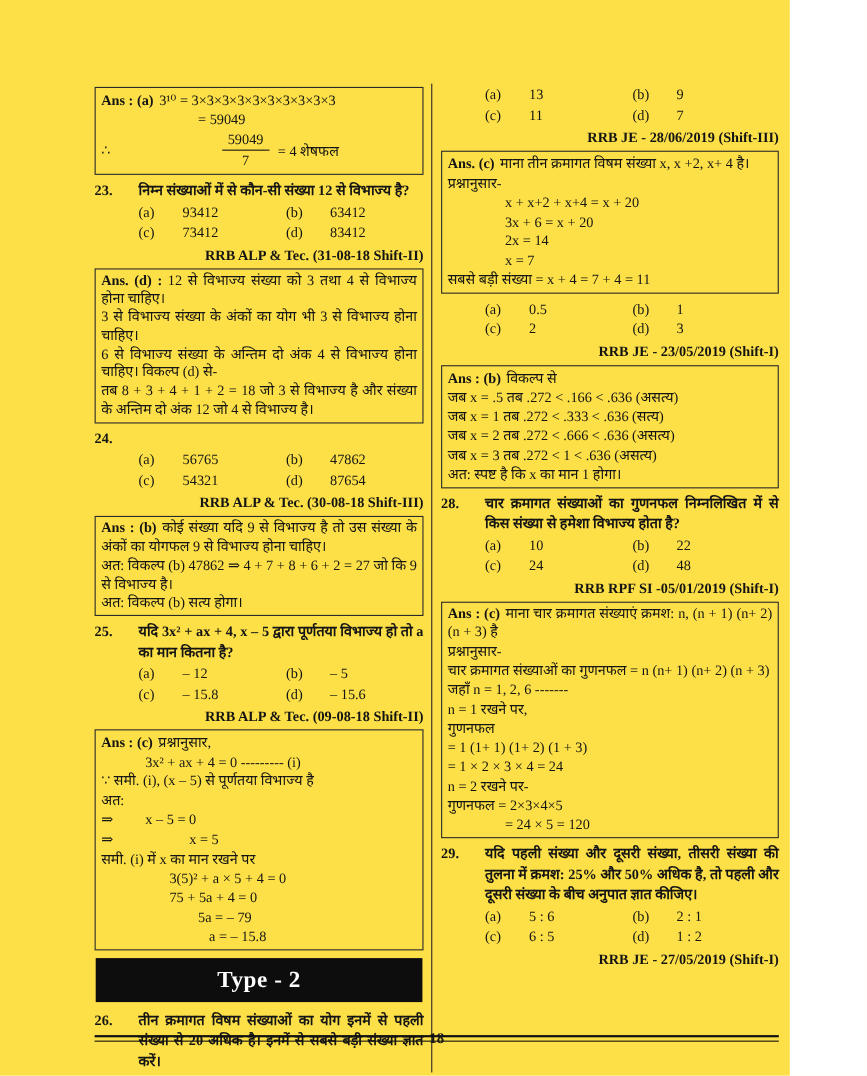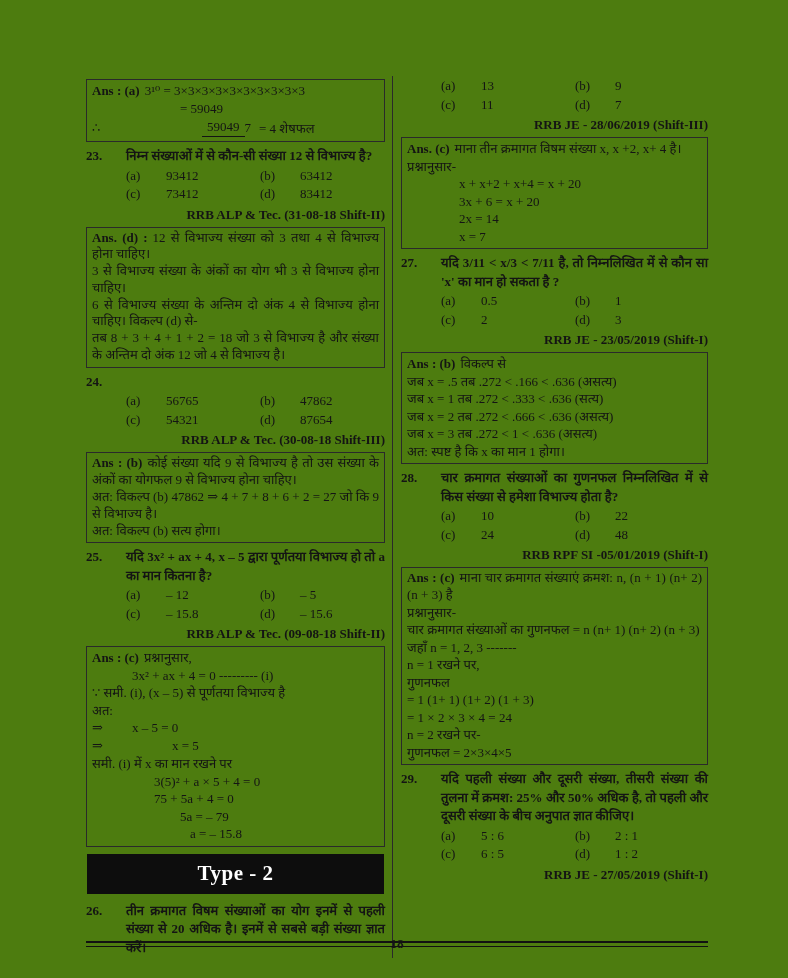--- a/index.html
+++ b/index.html
@@ -1,19 +1,19 @@
 <!DOCTYPE html>
 <html><head>
 <meta charset="utf-8">
 <style>
   html,body{margin:0;padding:0;background:#ffffff;}
   .page{
     position:relative;
-    width:788px;height:978px;
-    background:#4d7c0f;
+    width:718px;height:978px;
+    background:#fde047;
     font-family:"Liberation Serif","DejaVu Serif",serif;
     color:#141414;
     font-size:13px;
     overflow:hidden;
   }
   .content{
     position:absolute;left:86px;top:76px;width:622px;
     display:flex;align-items:stretch;
   }
   .col{box-sizing:border-box;}
@@ -41,21 +41,21 @@
   .ind1{padding-left:40px;}
   .ind2{padding-left:52px;}
   .ind3{padding-left:62px;}
   .ind4{padding-left:88px;}
   .ind5{padding-left:98px;}
   .arrow-line{display:flex;line-height:18px;}
   .arrow-sym{width:40px;}
 
   .fracrow{display:flex;align-items:center;line-height:normal;margin:2px 0 1px 0;}
   .therefore{width:14px;}
-  .frac{display:inline-flex;flex-direction:row;text-align:center;margin-left:96px;margin-right:8px;}
+  .frac{display:inline-flex;flex-direction:column;text-align:center;margin-left:96px;margin-right:8px;}
   .frac .num{border-bottom:1.4px solid #141414;padding:0 5px 1px 5px;}
   .frac .den{padding-top:1px;}
 
   .type-banner{
     background:#0d0d0d;color:#ffffff;
     text-align:center;font-weight:bold;font-size:21px;
     padding:7px 0 8px 0;margin:7px 1px 8px 1px;
     letter-spacing:.5px;
   }
   .footer-rule{
@@ -200,26 +200,23 @@
 
       <div class="ansbox">
         <div class="lneq">
           <span class="pfx">Ans. (c)</span><span>माना तीन क्रमागत विषम संख्या x, x +2, x+ 4 है।</span>
         </div>
         <div class="lneq">प्रश्नानुसार-</div>
         <div class="lneq ind2">x + x+2 + x+4 = x + 20</div>
         <div class="lneq ind2">3x + 6 = x + 20</div>
         <div class="lneq ind2">2x = 14</div>
         <div class="lneq ind2">x = 7</div>
-      </div>
-
-      <div class="q">
-        <span class="qn">27.</span>
-        <span class="qt">यदि 3/11 &lt; x/3 &lt; 7/11 है, तो निम्नलिखित में से कौन सा 'x' का मान हो सकता है ?</span>
-      </div>
+        <div class="lneq">सबसे बड़ी संख्या = x + 4 = 7 + 4 = 11</div>
+      </div>
+
       <div class="opts">
         <span>(a)</span>
           <span>0.5</span>
         <span>(b)</span>
           <span>1</span>
         <span>(c)</span>
           <span>2</span>
         <span>(d)</span>
           <span>3</span>
       </div>
@@ -251,27 +248,28 @@
           <span>48</span>
       </div>
       <div class="src">RRB RPF SI -05/01/2019 (Shift-I)</div>
 
       <div class="ansbox">
         <div class="ln">
           <span class="pfx">Ans : (c)</span><span>माना चार क्रमागत संख्याएं क्रमश: n, (n + 1) (n+ 2) (n + 3) है</span>
         </div>
         <div class="lneq">प्रश्नानुसार-</div>
         <div class="lneq">चार क्रमागत संख्याओं का गुणनफल = n (n+ 1) (n+ 2) (n + 3)</div>
-        <div class="lneq">जहाँ n = 1, 2, 3 -------</div>
+        <div class="lneq">जहाँ n = 1, 2, 6 -------</div>
         <div class="lneq">n = 1 रखने पर,</div>
         <div class="lneq">गुणनफल</div>
         <div class="lneq">= 1 (1+ 1) (1+ 2) (1 + 3)</div>
         <div class="lneq">= 1 × 2 × 3 × 4 = 24</div>
         <div class="lneq">n = 2 रखने पर-</div>
         <div class="lneq">गुणनफल  = 2×3×4×5</div>
+        <div class="lneq ind2">= 24 × 5 = 120</div>
       </div>
 
       <div class="q">
         <span class="qn">29.</span>
         <span class="qt">यदि पहली संख्या और दूसरी संख्या, तीसरी संख्या की तुलना में क्रमश: 25% और 50% अधिक है, तो पहली और दूसरी संख्या के बीच अनुपात ज्ञात कीजिए।</span>
       </div>
       <div class="opts">
         <span>(a)</span>
           <span>5 : 6</span>
         <span>(b)</span>

